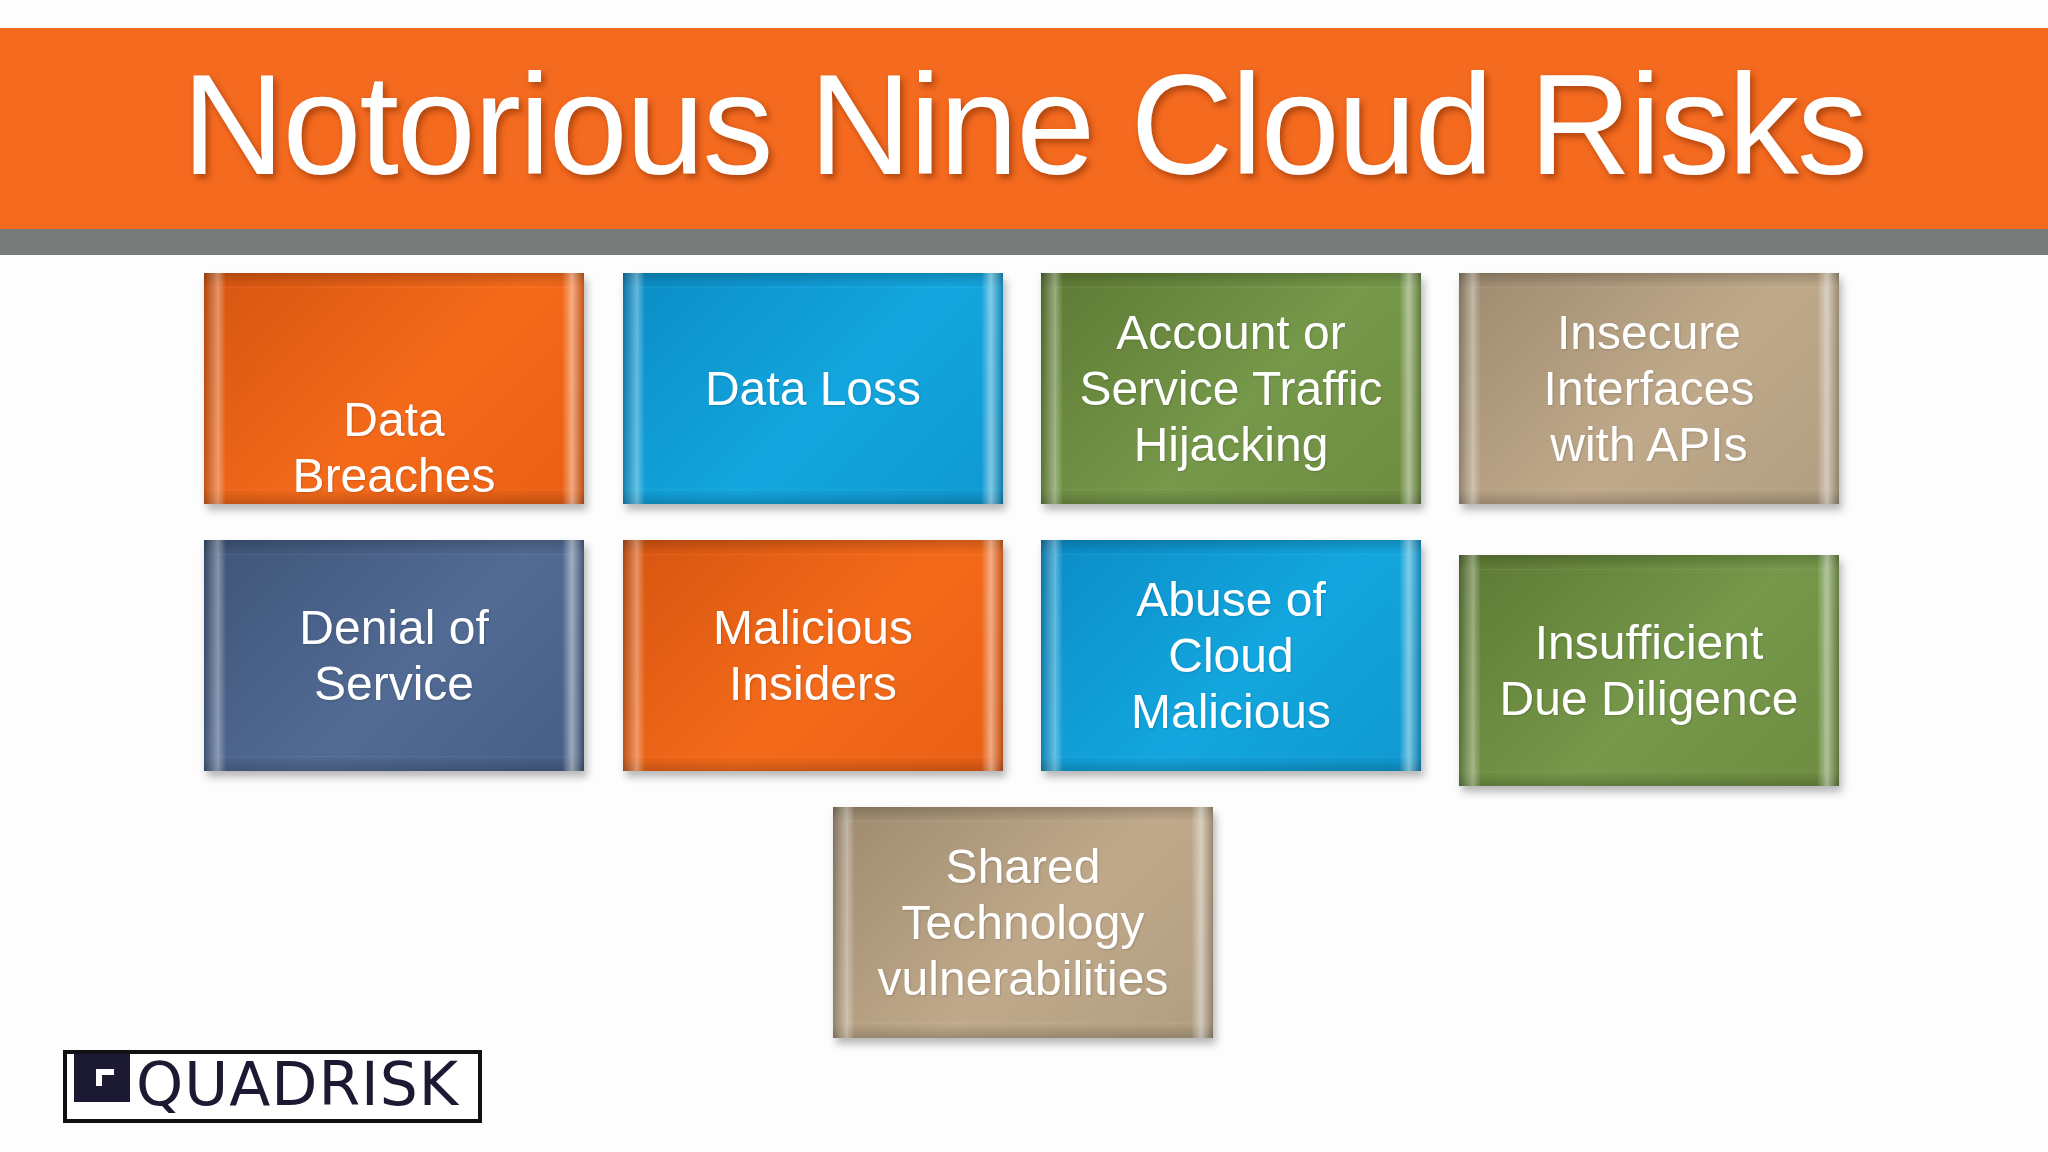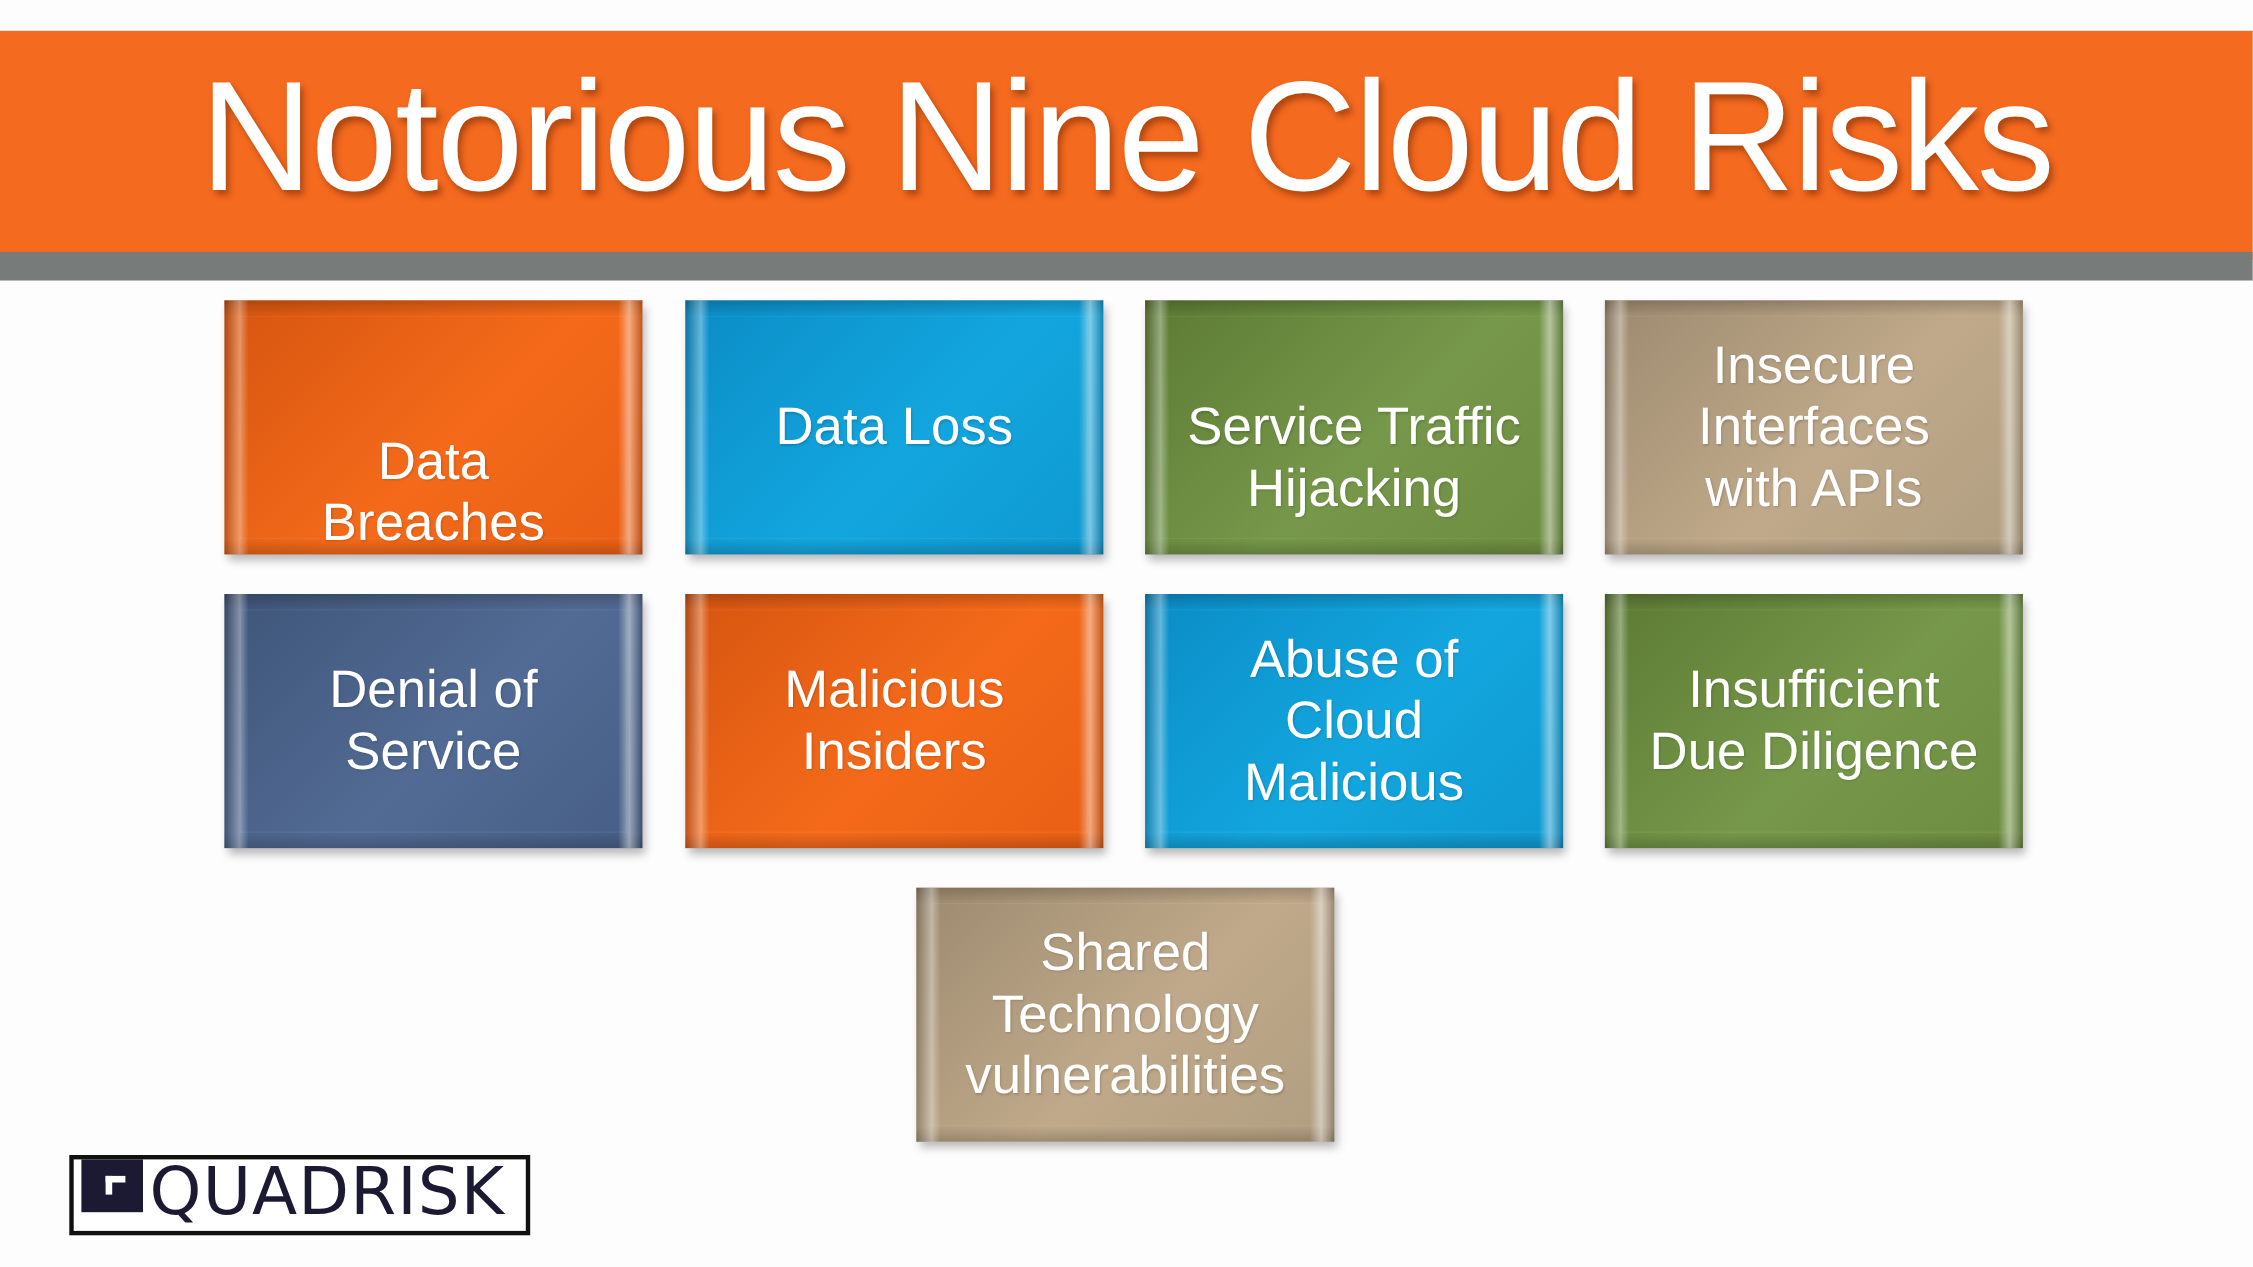--- a/index.html
+++ b/index.html
@@ -31,40 +31,40 @@
 
 <div class="tile" style="left:204px; top:273px; background:linear-gradient(135deg,#d65510 0%,#f46a1a 55%,#e85f14 100%);align-items:flex-end;">
   <span><span>Data</span><br><span>Breaches</span></span>
 </div>
 
 <div class="tile" style="left:623px; top:273px; background:linear-gradient(135deg,#0b8cc6 0%,#13a6de 55%,#0f98d0 100%);">
   <span>Data Loss</span>
 </div>
 
 <div class="tile" style="left:1041px; top:273px; background:linear-gradient(135deg,#5d7a34 0%,#76984a 55%,#6d8c40 100%);">
-  <span><br><span>Service Traffic</span><br><span>Hijacking</span></span>
+  <span><span>Account or</span><br><span>Service Traffic</span><br><span>Hijacking</span></span>
 </div>
 
 <div class="tile" style="left:1459px; top:273px; background:linear-gradient(135deg,#9d8a6f 0%,#bfa98a 55%,#b09d80 100%);">
   <span><span>Insecure</span><br><span>Interfaces</span><br><span>with APIs</span></span>
 </div>
 
 <div class="tile" style="left:204px; top:540px; background:linear-gradient(135deg,#3f5579 0%,#526b94 55%,#465e85 100%);">
   <span><span>Denial of</span><br><span>Service</span></span>
 </div>
 
 <div class="tile" style="left:623px; top:540px; background:linear-gradient(135deg,#d65510 0%,#f46a1a 55%,#e85f14 100%);">
   <span><span>Malicious</span><br><span>Insiders</span></span>
 </div>
 
 <div class="tile" style="left:1041px; top:540px; background:linear-gradient(135deg,#0b8cc6 0%,#13a6de 55%,#0f98d0 100%);">
   <span><span>Abuse of</span><br><span>Cloud</span><br><span>Malicious</span></span>
 </div>
 
-<div class="tile" style="left:1459px; top:540px; background:linear-gradient(135deg,#5d7a34 0%,#76984a 55%,#6d8c40 100%);">
+<div class="tile" style="left:1459px; top:555px; background:linear-gradient(135deg,#5d7a34 0%,#76984a 55%,#6d8c40 100%);">
   <span><span>Insufficient</span><br><span>Due Diligence</span></span>
 </div>
 
 <div class="tile" style="left:833px; top:807px; background:linear-gradient(135deg,#9d8a6f 0%,#bfa98a 55%,#b09d80 100%);">
   <span><span>Shared</span><br><span>Technology</span><br><span>vulnerabilities</span></span>
 </div>
 
 <div class="logo">
   <div class="logo-mark"></div>
   <div class="logo-text">QUADRISK</div>

